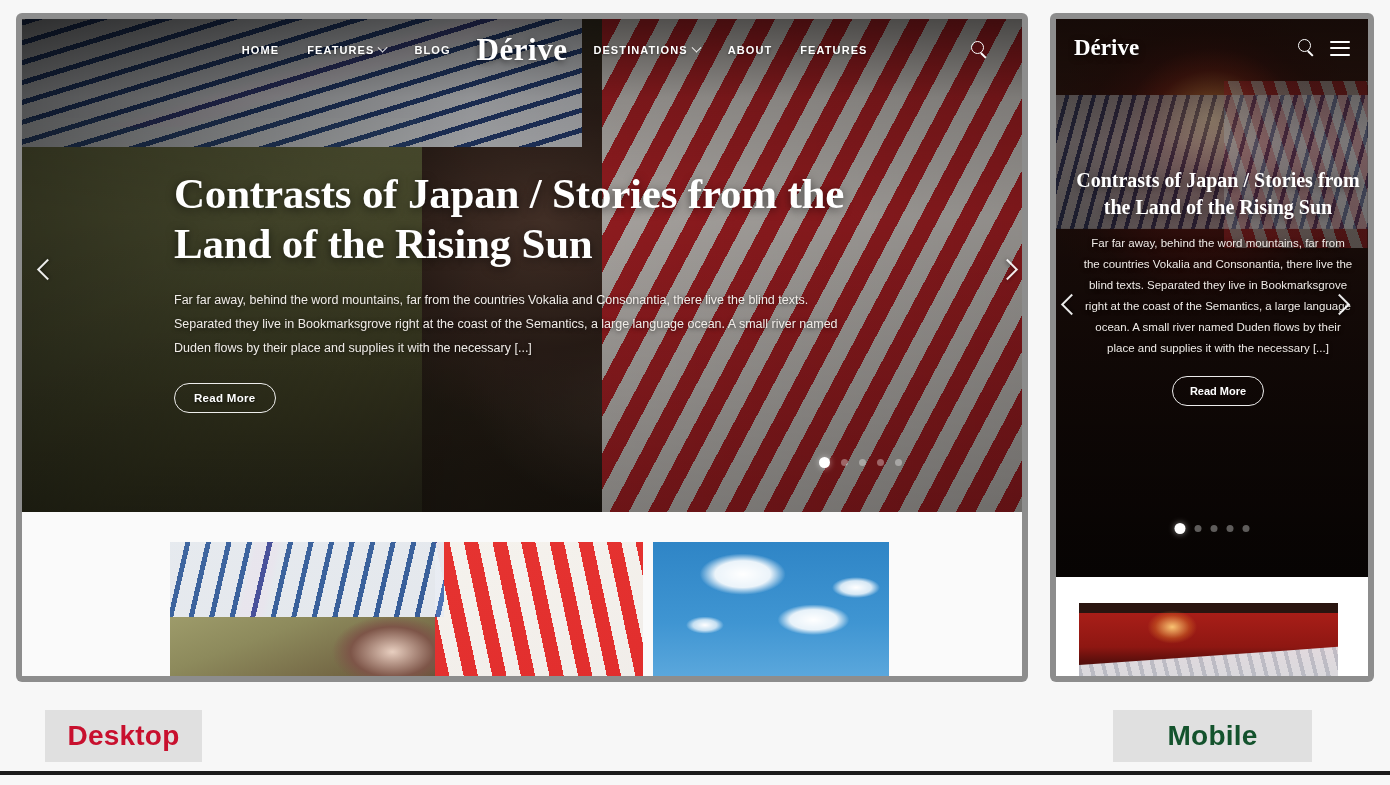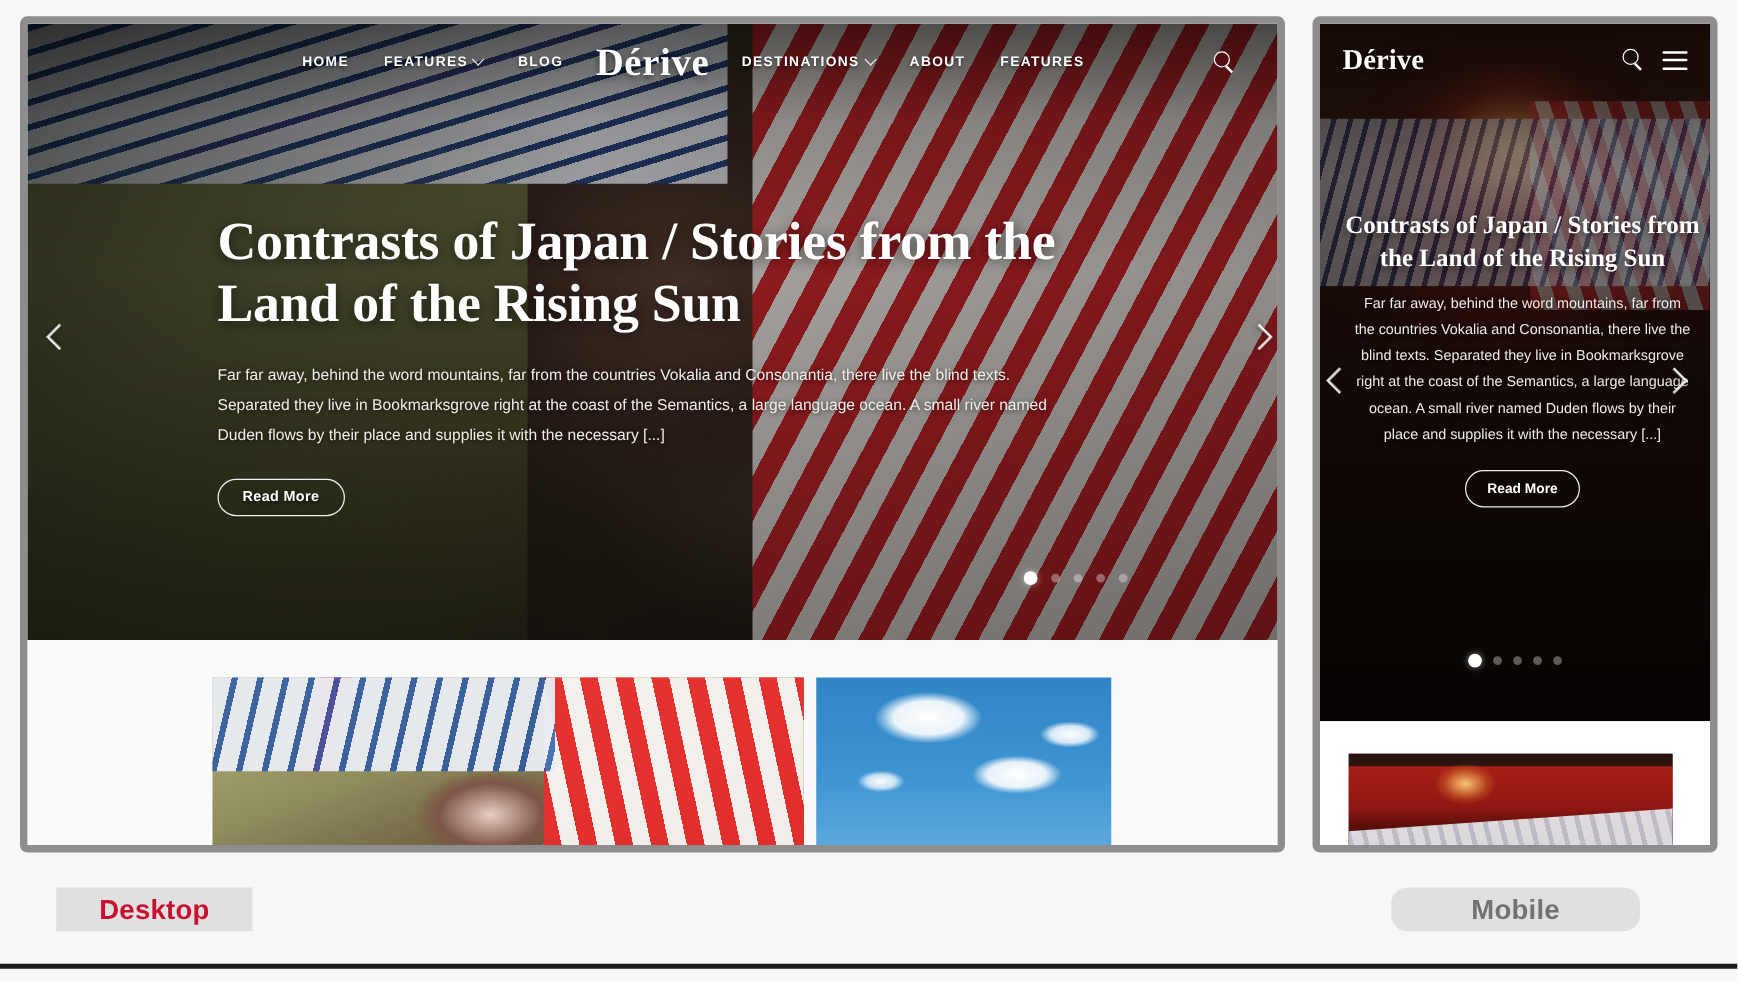--- a/index.html
+++ b/index.html
@@ -422,42 +422,41 @@
     background:
       repeating-linear-gradient(80deg,
         rgba(236,239,244,0.9) 0px, rgba(236,239,244,0.9) 8px,
         rgba(200,206,216,0.9) 8px, rgba(200,206,216,0.9) 12px);
     transform: rotate(-4deg);
   }
 
   
   .toggle-btn {
     position: absolute;
-    height: 35px;
+    height: 52px;
     background: #e0e0e0;
     border: none;
     display: flex;
     align-items: center;
     justify-content: center;
     font-weight: bold;
-    font-size: 22px;
+    font-size: 28px;
     letter-spacing: .2px;
     cursor: pointer;
     font-family: "Liberation Sans", sans-serif;
   }
   #btn-desktop {
     left: 45px; top: 710px;
     width: 157px;
     color: #c8102e;
   }
   #btn-mobile {
     left: 1113px; top: 710px;
     width: 199px;
-    color: #737373;
-    border-radius: 13px;
+    color: #14532d;
   }
 </style>
 </head>
 <body>
 
 <div class="stage">
 
   <div class="device-frame" id="desktop-frame">
     <div class="device-screen">
 

